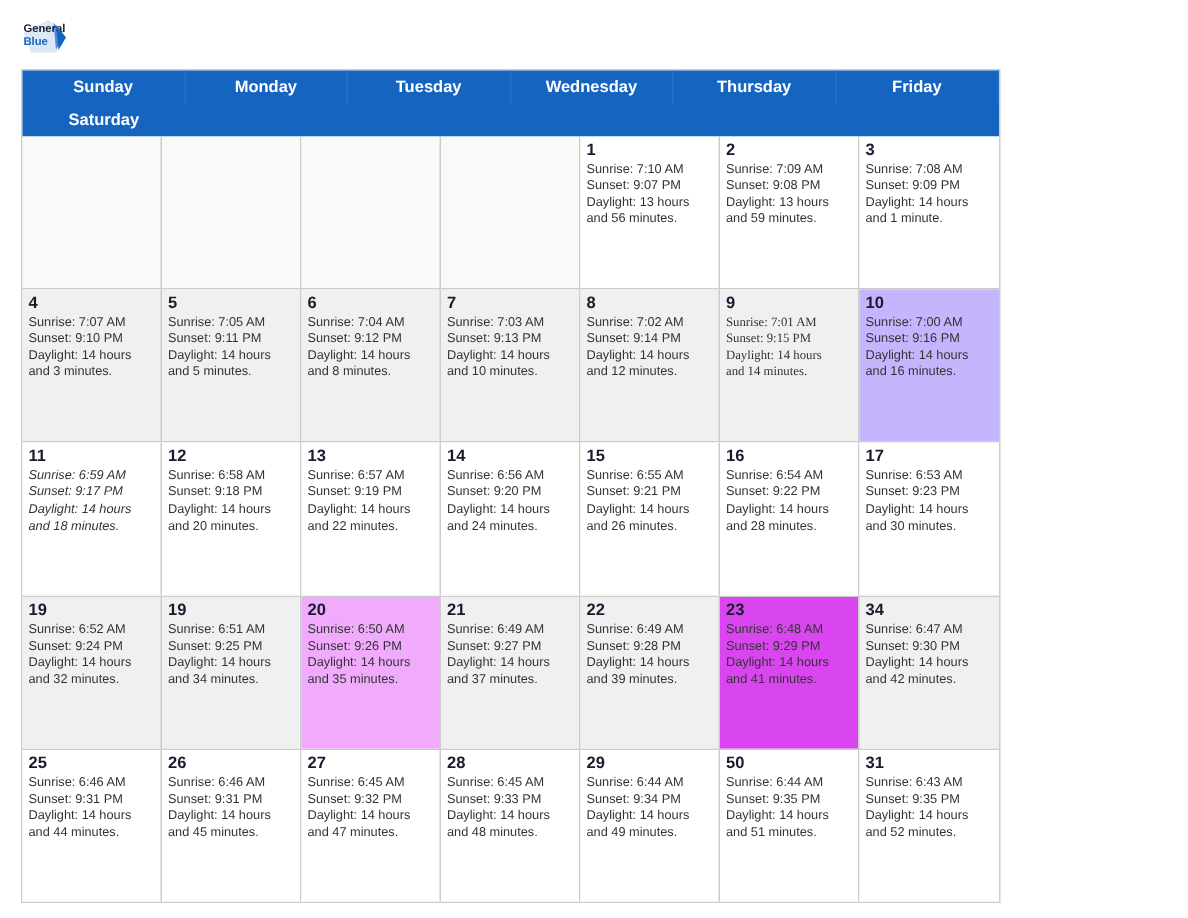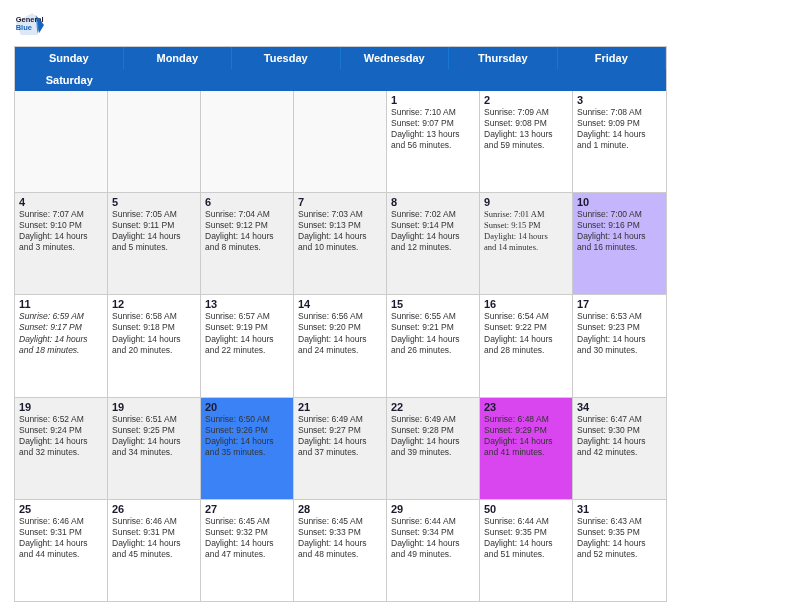--- a/index.html
+++ b/index.html
@@ -272,21 +272,21 @@
 Daylight: 14 hours
 and 32 minutes.</div>
           </div>
           <div class="cal-cell alt-row" style="background: rgb(240, 240, 240);">
             <div class="day-num">19</div>
             <div class="day-info" style="white-space: pre-line;">Sunrise: 6:51 AM
 Sunset: 9:25 PM
 Daylight: 14 hours
 and 34 minutes.</div>
           </div>
-          <div class="cal-cell alt-row" style="background: #3b82f6;">
+          <div class="cal-cell alt-row" style="background: #f0abfc;">
             <div class="day-num">20</div>
             <div class="day-info" style="white-space: pre-line;">Sunrise: 6:50 AM
 Sunset: 9:26 PM
 Daylight: 14 hours
 and 35 minutes.</div>
           </div>
           <div class="cal-cell alt-row" style="background: rgb(240, 240, 240);">
             <div class="day-num">21</div>
             <div class="day-info" style="white-space: pre-line;">Sunrise: 6:49 AM
 Sunset: 9:27 PM

